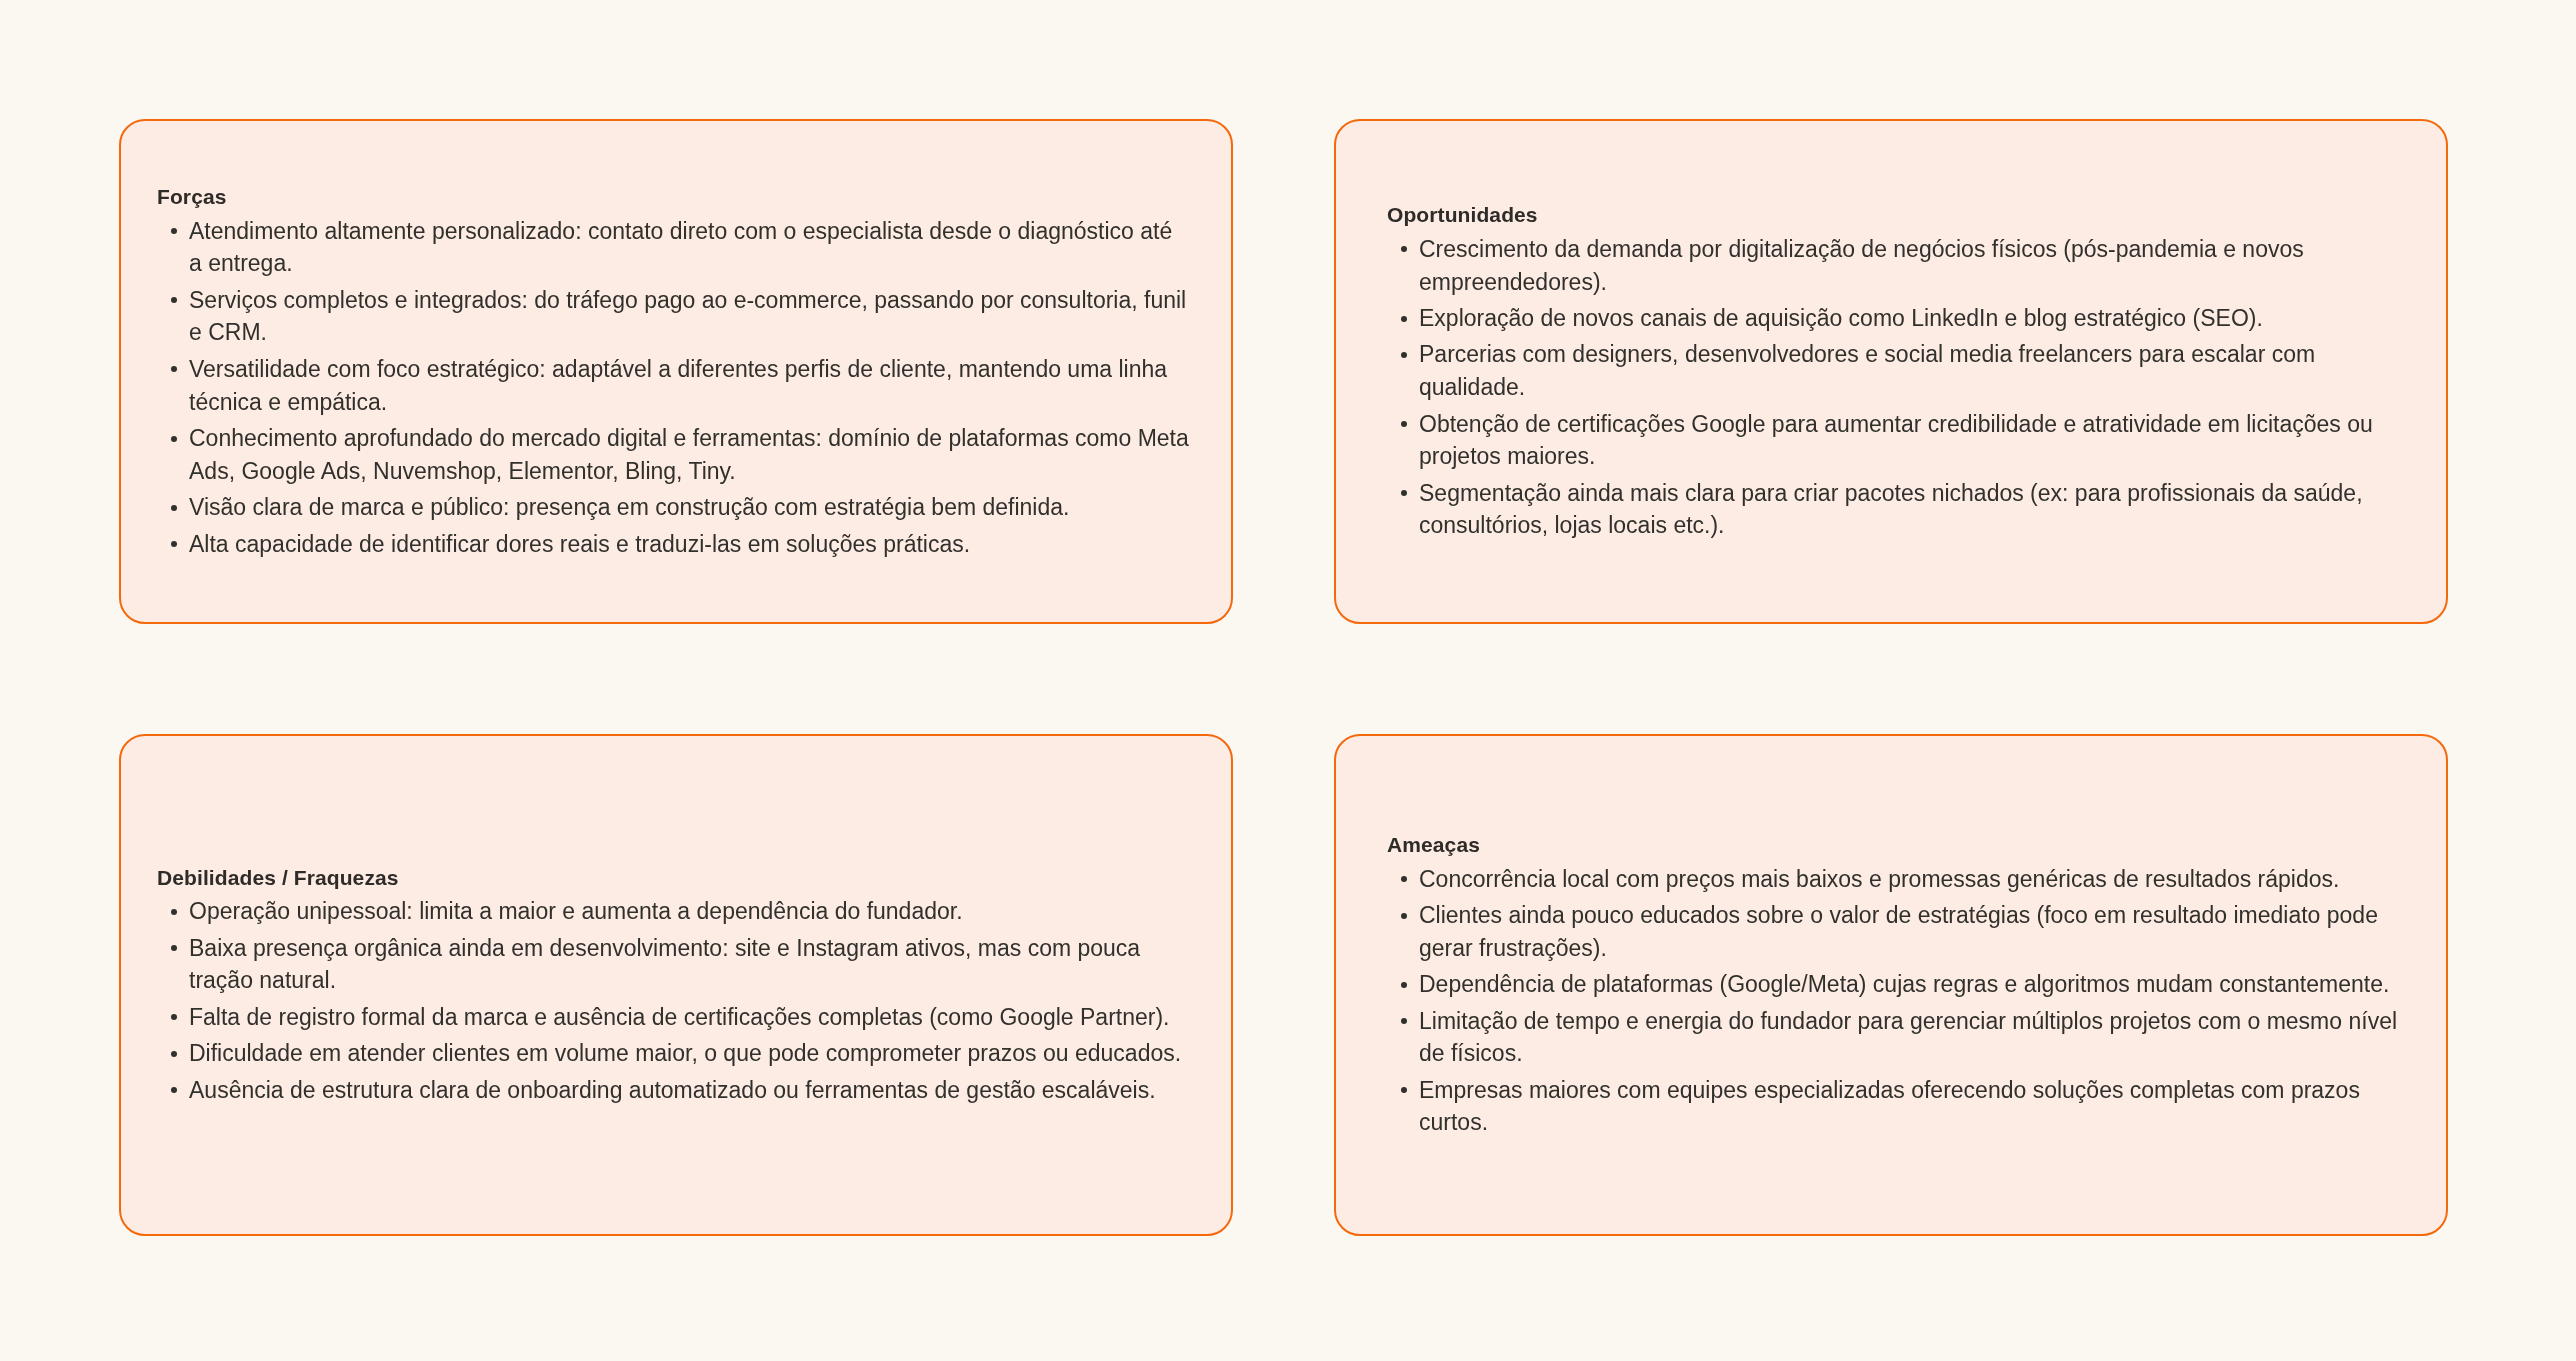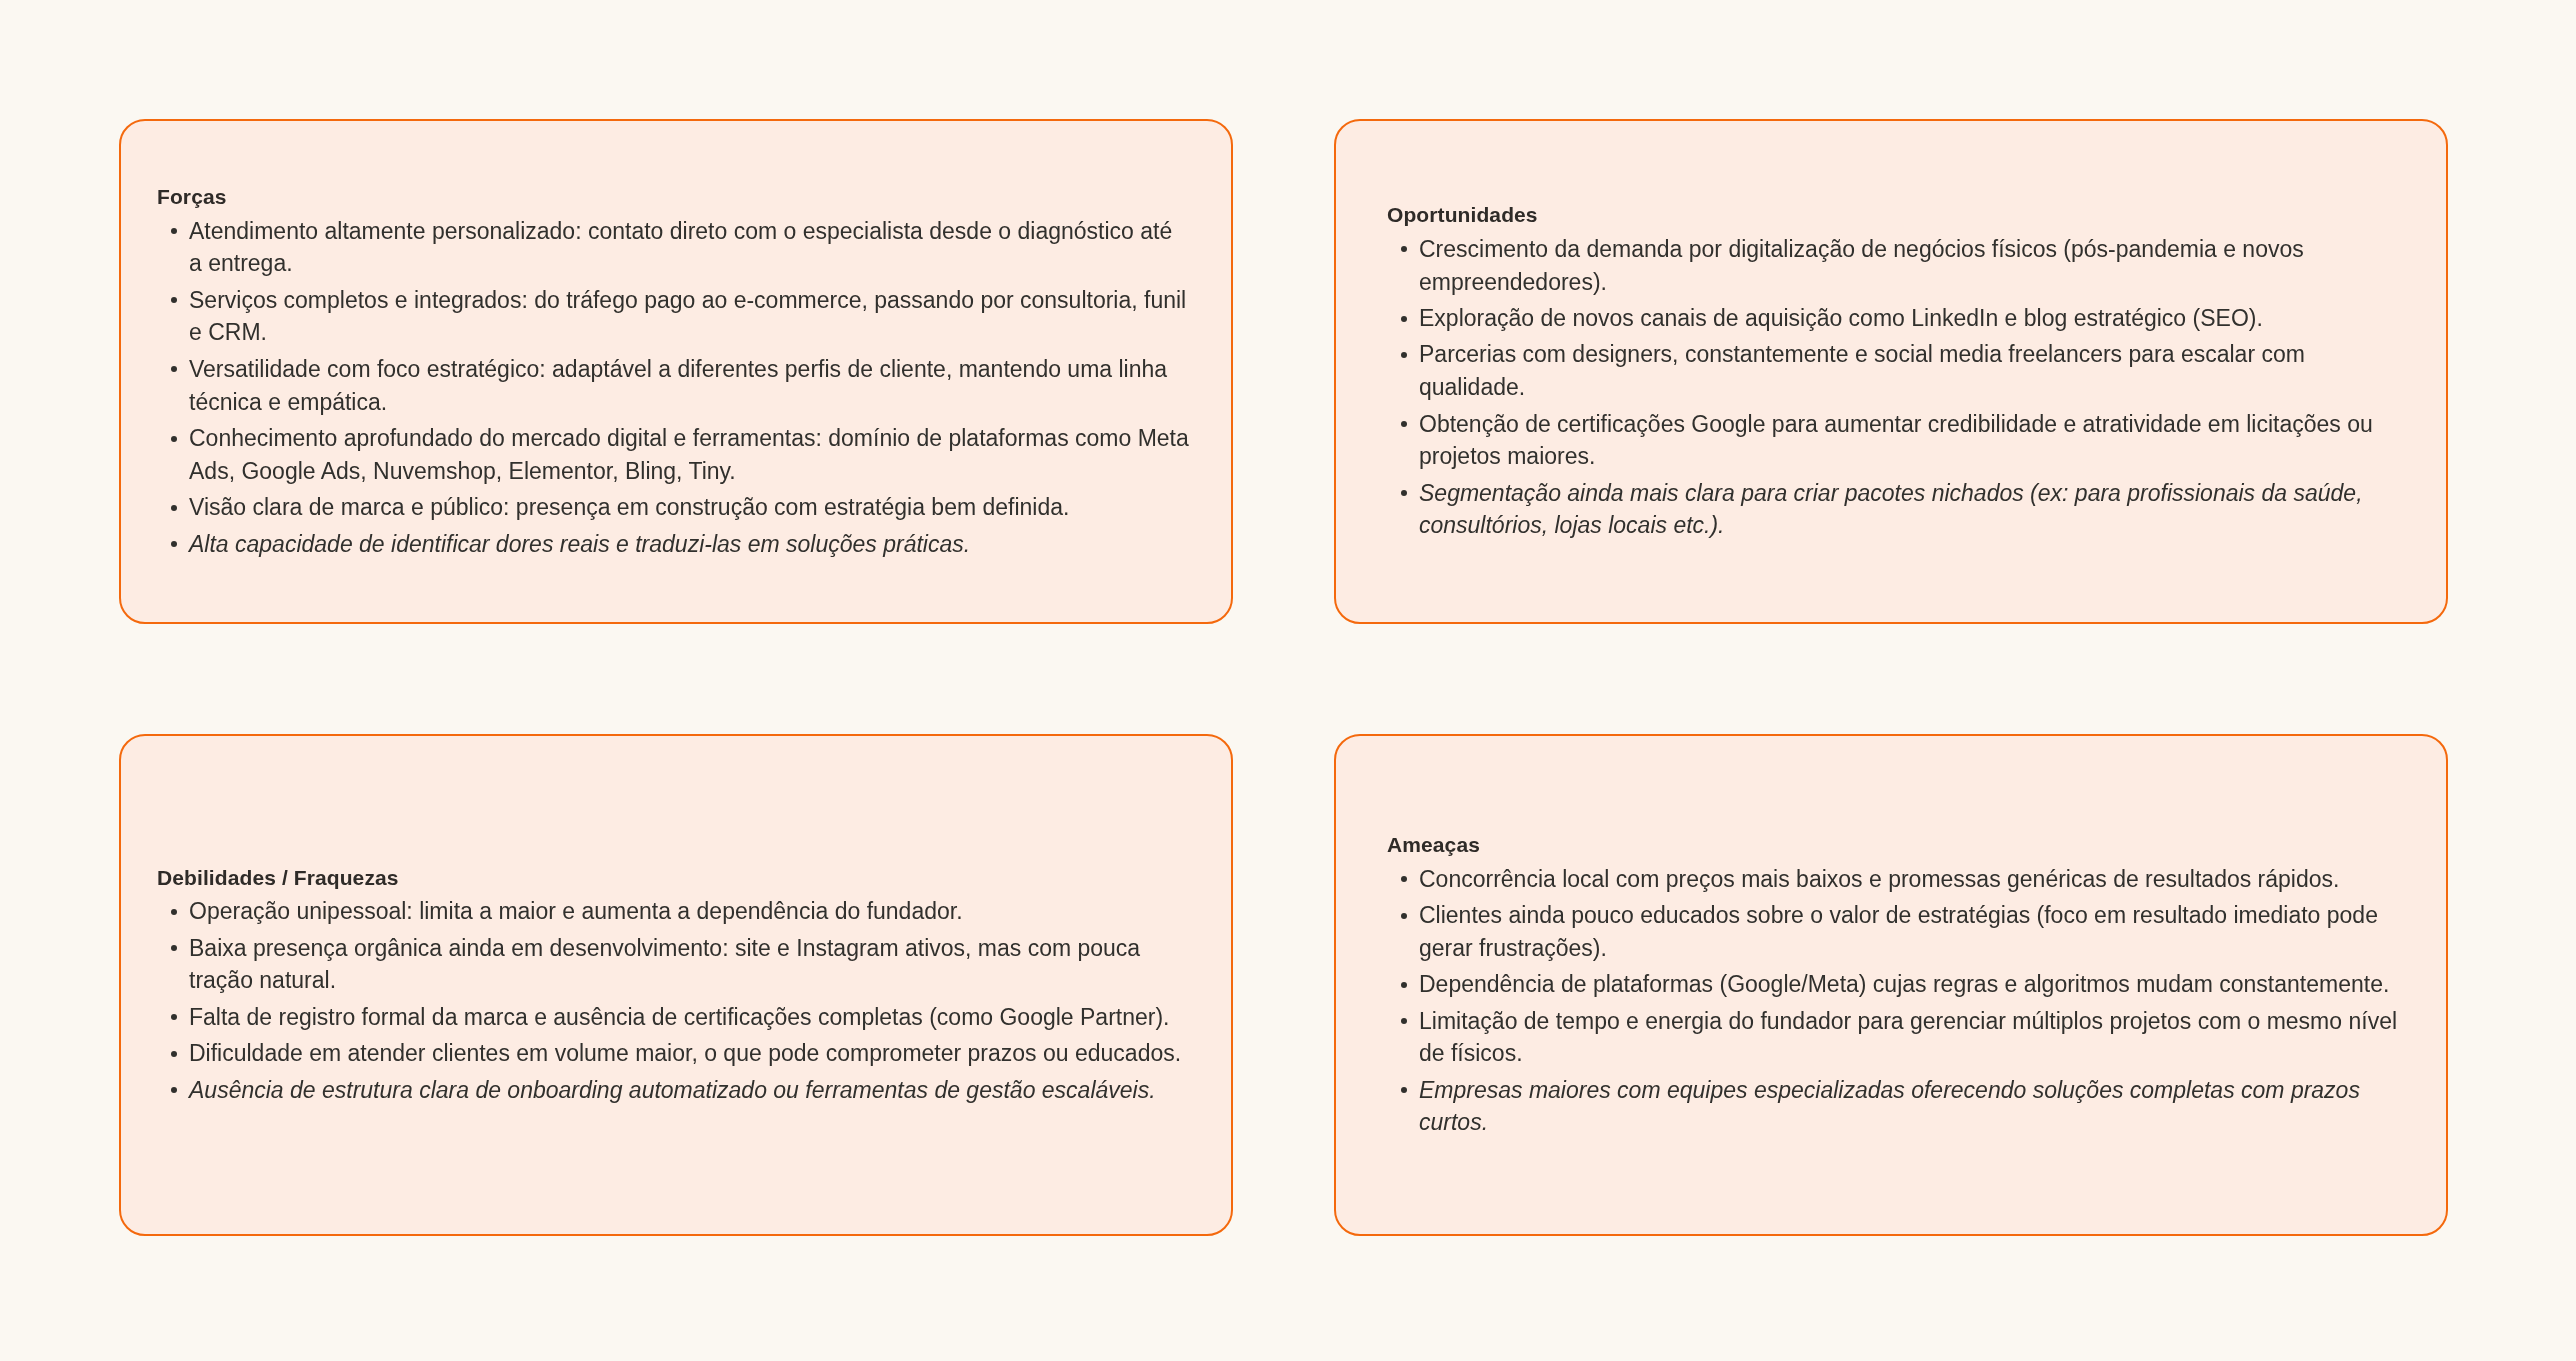--- a/index.html
+++ b/index.html
@@ -79,21 +79,20 @@
     position: relative;
     padding-left: 32px;
     font-size: 23px;
     line-height: 1.42;
     color: #31302d;
     margin: 0 0 3.8px 0;
   }
 
   .card-list li:last-child {
     margin-bottom: 0;
-    font-style: italic;
   }
 
   .card-list li::before {
     content: "";
     position: absolute;
     left: 14.4px;
     top: 13.6px;
     width: 6px;
     height: 6px;
     border-radius: 50%;
@@ -120,21 +119,21 @@
       </ul>
     </div>
   </section>
 
   <section class="swot-card pad-wide">
     <div class="card-inner">
       <h2 class="card-title">Oportunidades</h2>
       <ul class="card-list">
         <li>Crescimento da demanda por digitalização de negócios físicos (pós-pandemia e novos empreendedores).</li>
         <li>Exploração de novos canais de aquisição como LinkedIn e blog estratégico (SEO).</li>
-        <li>Parcerias com designers, constantemente e social media freelancers para escalar com qualidade.</li>
+        <li>Parcerias com designers, desenvolvedores e social media freelancers para escalar com qualidade.</li>
         <li>Obtenção de certificações Google para aumentar credibilidade e atratividade em licitações ou projetos maiores.</li>
         <li>Segmentação ainda mais clara para criar pacotes nichados (ex: para profissionais da saúde, consultórios, lojas locais etc.).</li>
       </ul>
     </div>
   </section>
 
   <section class="swot-card">
     <div class="card-inner">
       <h2 class="card-title">Debilidades / Fraquezas</h2>
       <ul class="card-list">

